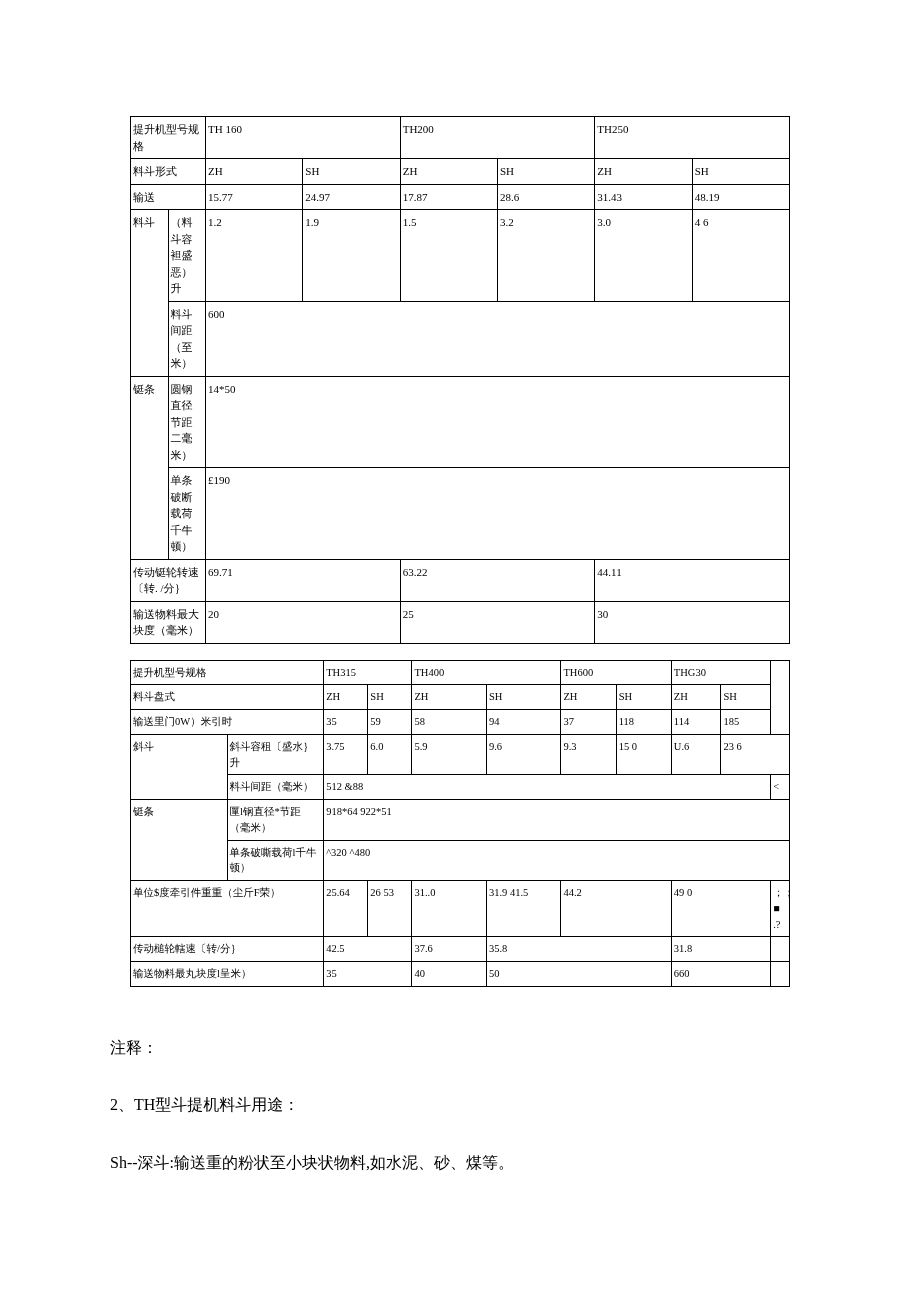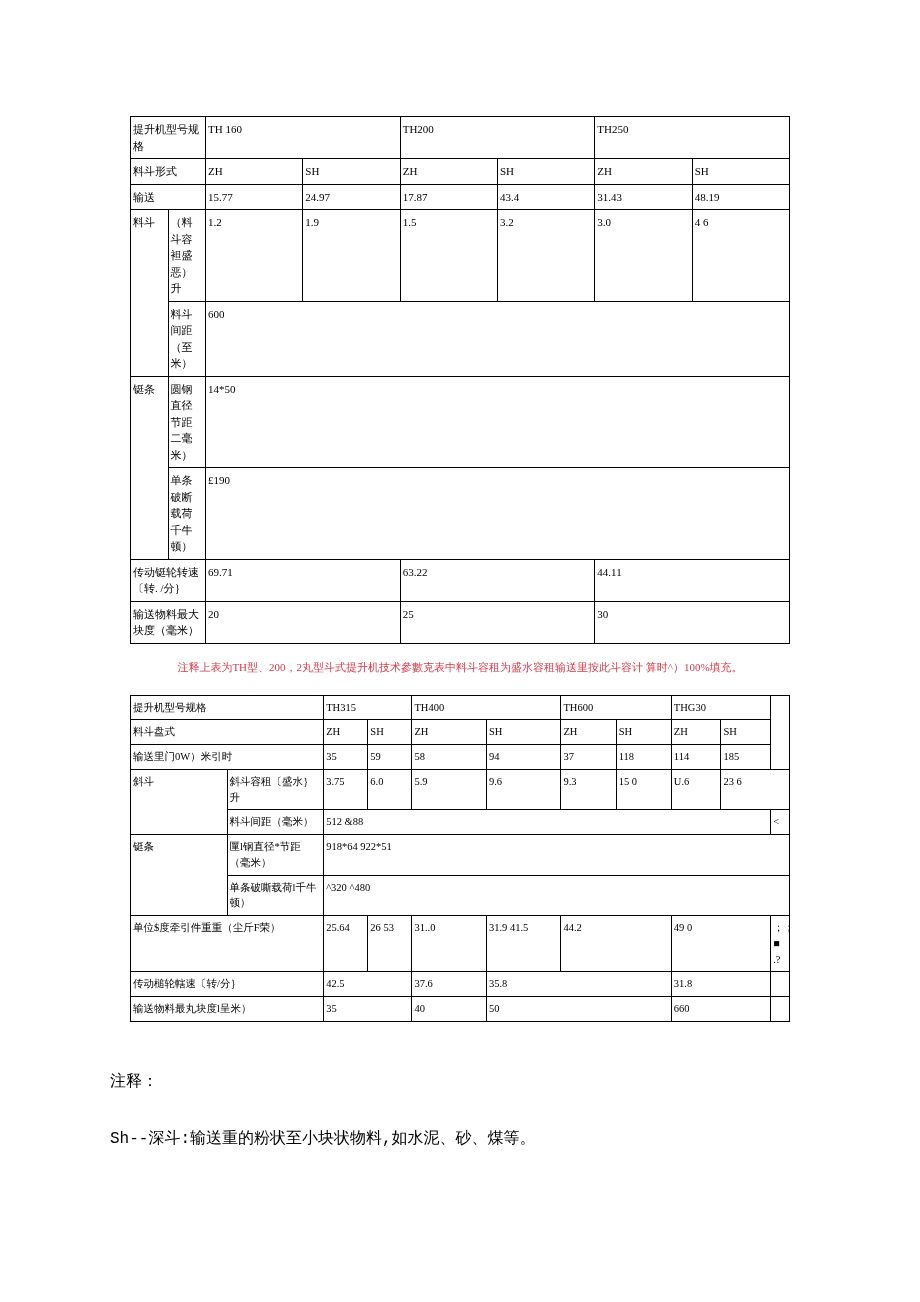--- a/index.html
+++ b/index.html
@@ -36,21 +36,20 @@
     width: 740px;
   }
   .body-text {
     margin: 40px auto 0 auto;
     width: 700px;
     font-size: 16px;
     line-height: 2.6;
   }
   .body-text p {
     margin: 0 0 16px 0;
-    font-family: Liberation Mono, monospace;
   }
   
   .t1 { width: 660px; }
   .t1 .c-lab1 { width: 70px; }
   .t1 .c-lab2 { width: 110px; }
   .t1 .c-val  { width: 55px; }
   
   .t2 { width: 660px; margin-top: 8px;}
   .t2 td { font-size: 10.5px; }
 </style>
@@ -74,21 +73,21 @@
       <td class="c-val">ZH</td>
       <td class="c-val">SH</td>
       <td class="c-val">ZH</td>
       <td class="c-val">SH</td>
     </tr>
     <tr>
       <td colspan="2">输送</td>
       <td>15.77</td>
       <td>24.97</td>
       <td>17.87</td>
-      <td>43.4</td>
+      <td>28.6</td>
       <td>31.43</td>
       <td>48.19</td>
     </tr>
     <tr>
       <td rowspan="2" class="c-lab1">料斗</td>
       <td class="c-lab2">（料斗容袒盛恶）升</td>
       <td>1.2</td>
       <td>1.9</td>
       <td>1.5</td>
       <td>3.2</td>
@@ -116,21 +115,20 @@
     </tr>
     <tr>
       <td colspan="2">输送物料最大块度（毫米）</td>
       <td colspan="2">20</td>
       <td colspan="2">25</td>
       <td colspan="2">30</td>
     </tr>
   </tbody>
     </table>
 
-  <div class="note-red">注释上表为TH型、200，2丸型斗式提升机技术參數克表中料斗容租为盛水容租输送里按此斗容计  算时^）100%填充。</div>
 
   <table class="t2">
     <tbody>
         <tr>
       <td colspan="2" style="width:170px">提升机型号规格</td>
       <td colspan="2" style="width:75px">TH315</td>
       <td colspan="2" style="width:130px">TH400</td>
       <td colspan="2" style="width:95px">TH600</td>
       <td colspan="2" style="width:85px">THG30</td>
       <td rowspan="3" style="width:12px"></td>
@@ -207,17 +205,18 @@
       <td>40</td>
       <td colspan="3">50</td>
       <td colspan="2">660</td>
       <td></td>
     </tr>
   </tbody>
     </table>
 
   <div class="body-text">
     <p>注释：</p>
+    <p>2、TH型斗提机料斗用途：</p>
     <p> Sh--深斗:输送重的粉状至小块状物料,如水泥、砂、煤等。</p>
 
   </div>
 
 </div>
 
 </body></html>

